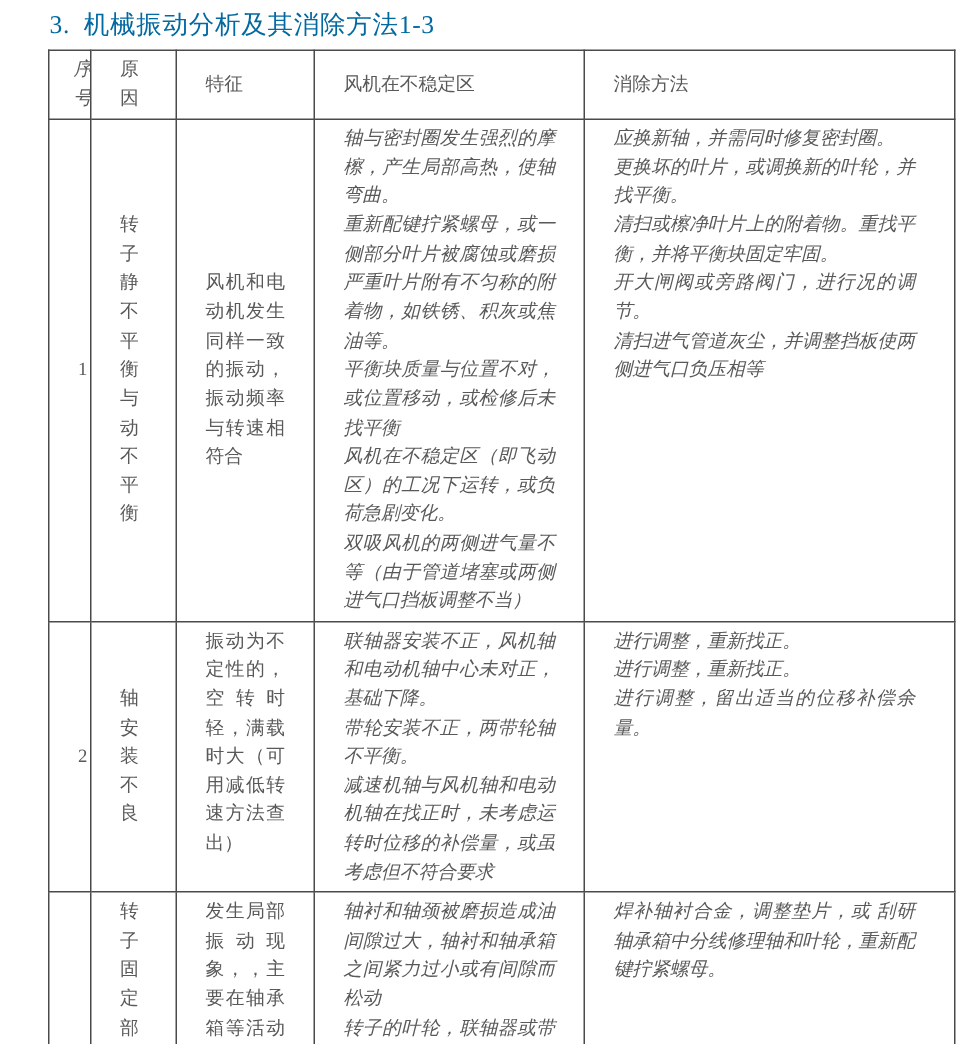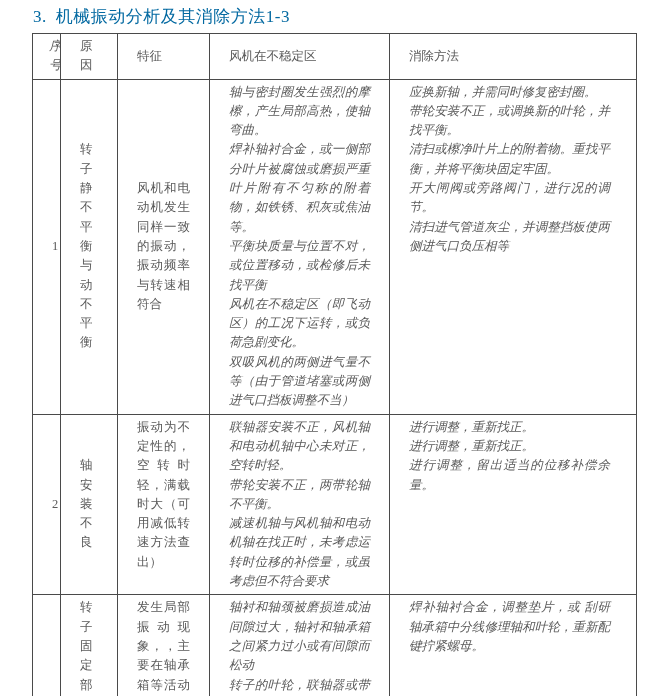--- a/index.html
+++ b/index.html
@@ -109,39 +109,39 @@
         <th>消除方法</th>
       </tr>
     </thead>
     <tbody>
       <tr class="row-1">
         <td class="seq">1</td>
         <td class="cause">转子静不平衡与动不平衡</td>
         <td class="feature v-mid">风机和电动机发生同样一致的振动，振动频率与转速相符合</td>
         <td class="analysis">
             <p>轴与密封圈发生强烈的摩檫，产生局部高热，使轴弯曲。</p>
-            <p>焊补轴衬合金，或一侧部分叶片被腐蚀或磨损严重叶片附有不匀称的附着物，如铁锈、积灰或焦油等。</p>
+            <p>重新配键拧紧螺母，或一侧部分叶片被腐蚀或磨损严重叶片附有不匀称的附着物，如铁锈、积灰或焦油等。</p>
             <p>平衡块质量与位置不对，或位置移动，或检修后未找平衡</p>
             <p>风机在不稳定区（即飞动区）的工况下运转，或负荷急剧变化。</p>
             <p>双吸风机的两侧进气量不等（由于管道堵塞或两侧进气口挡板调整不当）</p>
           </td>
         <td class="method">
             <p>应换新轴，并需同时修复密封圈。</p>
-            <p>带轮安装不正，或调换新的叶轮，并找平衡。</p>
+            <p>更换坏的叶片，或调换新的叶轮，并找平衡。</p>
             <p>清扫或檫净叶片上的附着物。重找平衡，并将平衡块固定牢固。</p>
             <p>开大闸阀或旁路阀门，进行况的调节。</p>
             <p>清扫进气管道灰尘，并调整挡板使两侧进气口负压相等</p>
           </td>
       </tr>
       <tr class="row-2">
         <td class="seq">2</td>
         <td class="cause">轴安装不良</td>
         <td class="feature">振动为不定性的，空转时轻，满载时大（可用减低转速方法查出）</td>
         <td class="analysis">
-            <p>联轴器安装不正，风机轴和电动机轴中心未对正，空转时轻。</p>
+            <p>联轴器安装不正，风机轴和电动机轴中心未对正，基础下降。</p>
             <p>带轮安装不正，两带轮轴不平衡。</p>
             <p>减速机轴与风机轴和电动机轴在找正时，未考虑运转时位移的补偿量，或虽考虑但不符合要求</p>
           </td>
         <td class="method">
             <p>进行调整，重新找正。</p>
             <p>进行调整，重新找正。</p>
             <p>进行调整，留出适当的位移补偿余量。</p>
           </td>
       </tr>
       <tr class="row-3">

